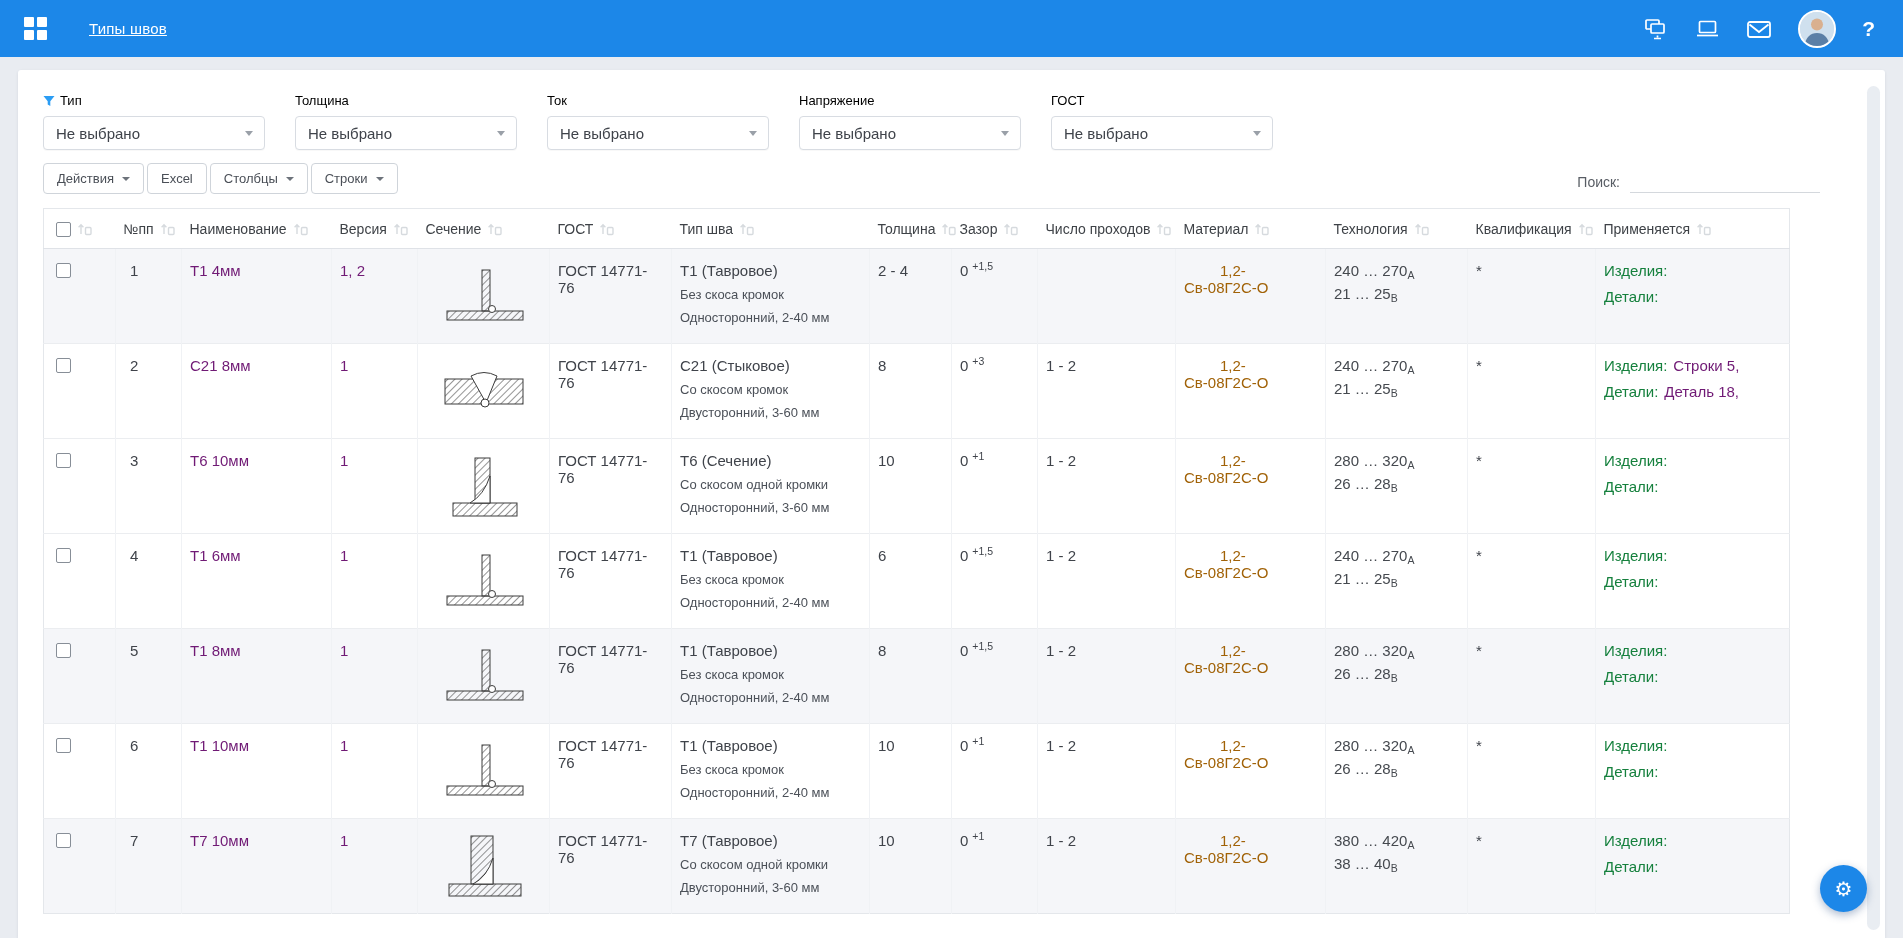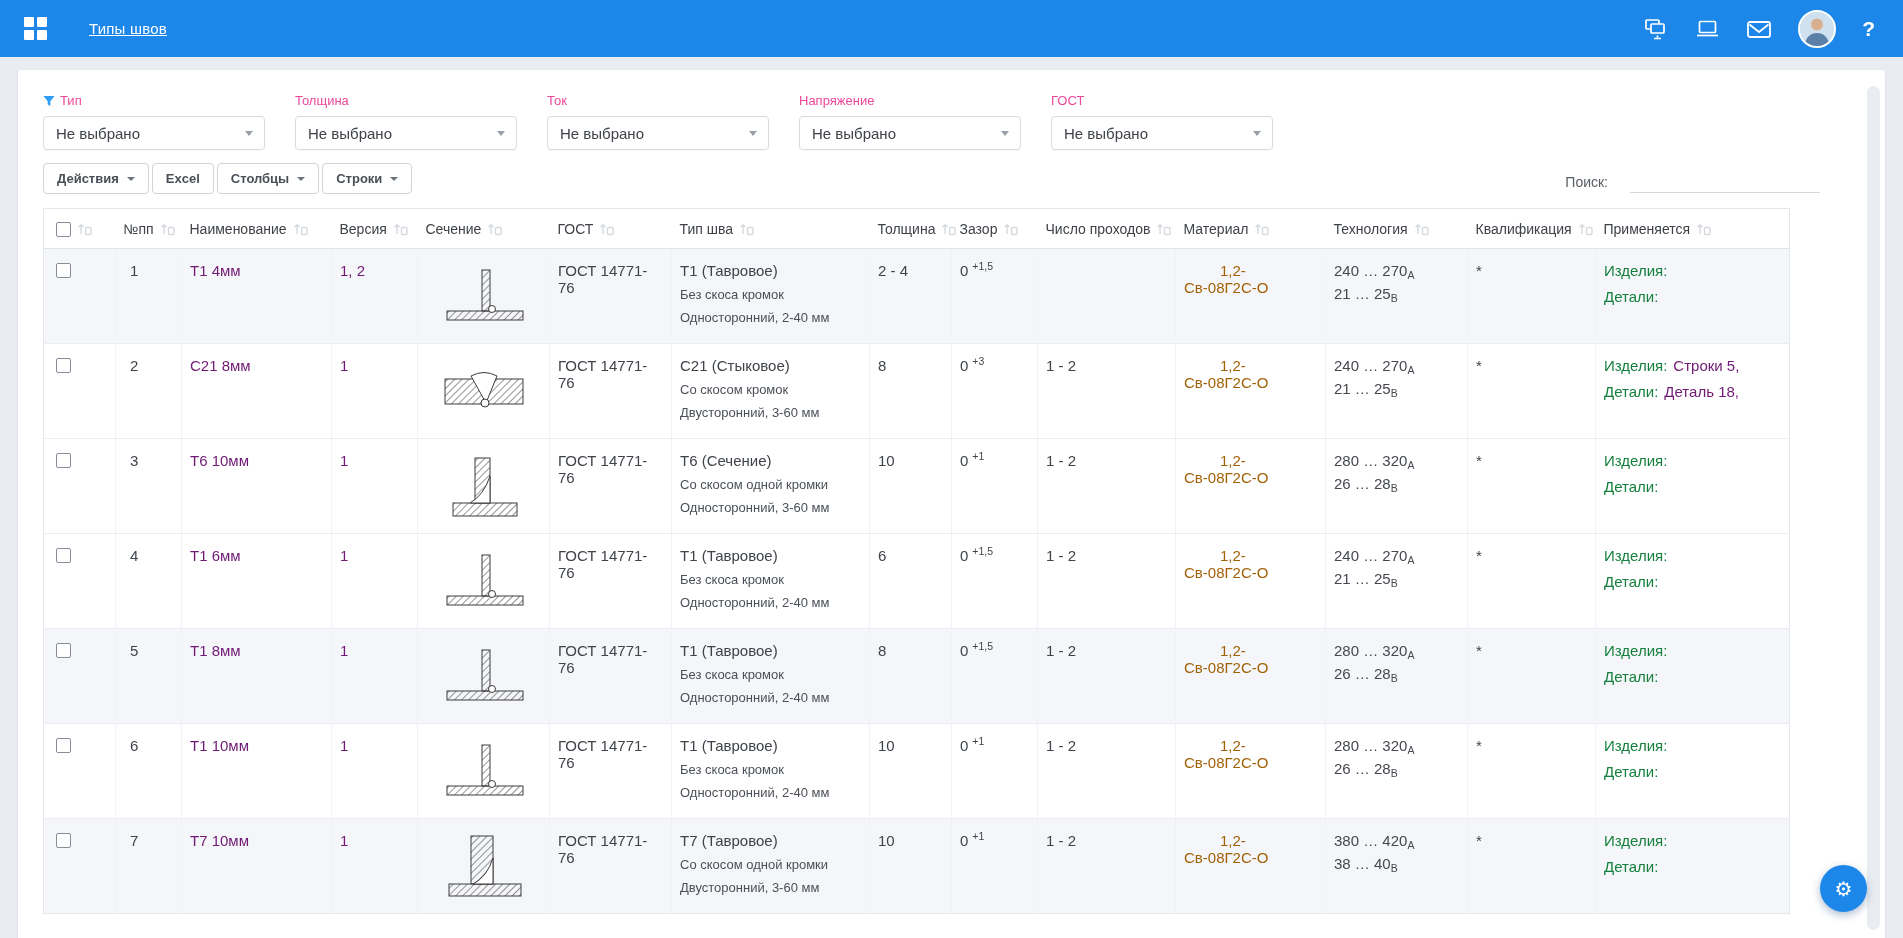--- a/index.html
+++ b/index.html
@@ -20,34 +20,34 @@
   .help-glyph { font-size:21px; font-weight:bold; color:#fff; }
   .avatar { width:38px; height:38px; border-radius:50%; overflow:hidden; background:#cfe0ee; border:2px solid #fff; }
   
   .card { position:absolute; left:18px; right:18px; top:70px; bottom:0; background:#fff;
     border-radius:3px 3px 0 0; box-shadow:0 1px 3px rgba(40,50,70,.10); padding:0 25px; }
   .scroll-track { position:absolute; top:16px; bottom:8px; right:5px; width:13px;
     background:#e9edf2; border-radius:7px; }
   
   .filters { display:flex; gap:30px; padding-top:22px; }
   .filter { width:222px; }
-  .filter-label { color:#ec4899; font-size:13px; display:flex; align-items:center; gap:5px; height:17px; }
+  .filter-label { color:#000000; font-size:13px; display:flex; align-items:center; gap:5px; height:17px; }
   .filter-select { margin-top:7px; height:34px; border:1px solid #d8dce2; border-radius:4px; background:#fff;
     display:flex; align-items:center; padding:0 12px; font-size:15px; color:#3f434a; position:relative;
     box-shadow:0 1px 1px rgba(0,0,0,.03); cursor:pointer; }
   .caret { position:absolute; right:11px; top:50%; margin-top:-2px; width:0; height:0;
     border-left:4.5px solid transparent; border-right:4.5px solid transparent; border-top:5px solid #9aa0a8; }
   
   .toolbar { margin-top:13px; display:flex; align-items:flex-end; }
   .btn-group { display:flex; gap:3px; }
   .btn { height:31px; padding:6px 13px; background:#fff; border:1px solid #cfd4da; border-radius:4px;
-    font-size:13px; color:#4a4f57; display:flex; align-items:center; gap:8px; cursor:pointer; font-family:inherit;font-weight:bold; }
+    font-size:13px; color:#4a4f57; display:flex; align-items:center; gap:8px; cursor:pointer; font-family:inherit; }
   .btn .bcaret { width:0; height:0; border-left:4px solid transparent; border-right:4px solid transparent;
     border-top:4.5px solid #6d737b; }
-  .search { margin-left:auto; display:flex; align-items:baseline; gap:22px; font-size:14px; color:#585d64;
+  .search { margin-left:auto; display:flex; align-items:baseline; gap:10px; font-size:14px; color:#585d64;
     padding-bottom:1px; margin-right:40px; }
   .search input { border:none; border-bottom:1px solid #d4d8dd; width:190px; height:22px; font-size:14px;
     outline:none; background:transparent; font-family:inherit; }
   
   .table-wrap { margin-top:14px; }
   table { border-collapse:collapse; table-layout:fixed; width:1652px; border:1px solid #e4e7eb; background:#fff; }
   th { height:40px; font-weight:400; font-size:14px; color:#3e4247; text-align:left; padding:0 8px;
     border-bottom:1px solid #dfe2e7; white-space:nowrap; background:#fff; }
   .th-inner { display:flex; align-items:center; gap:6px; }
   .sort-ic { flex:0 0 auto; cursor:pointer; }

